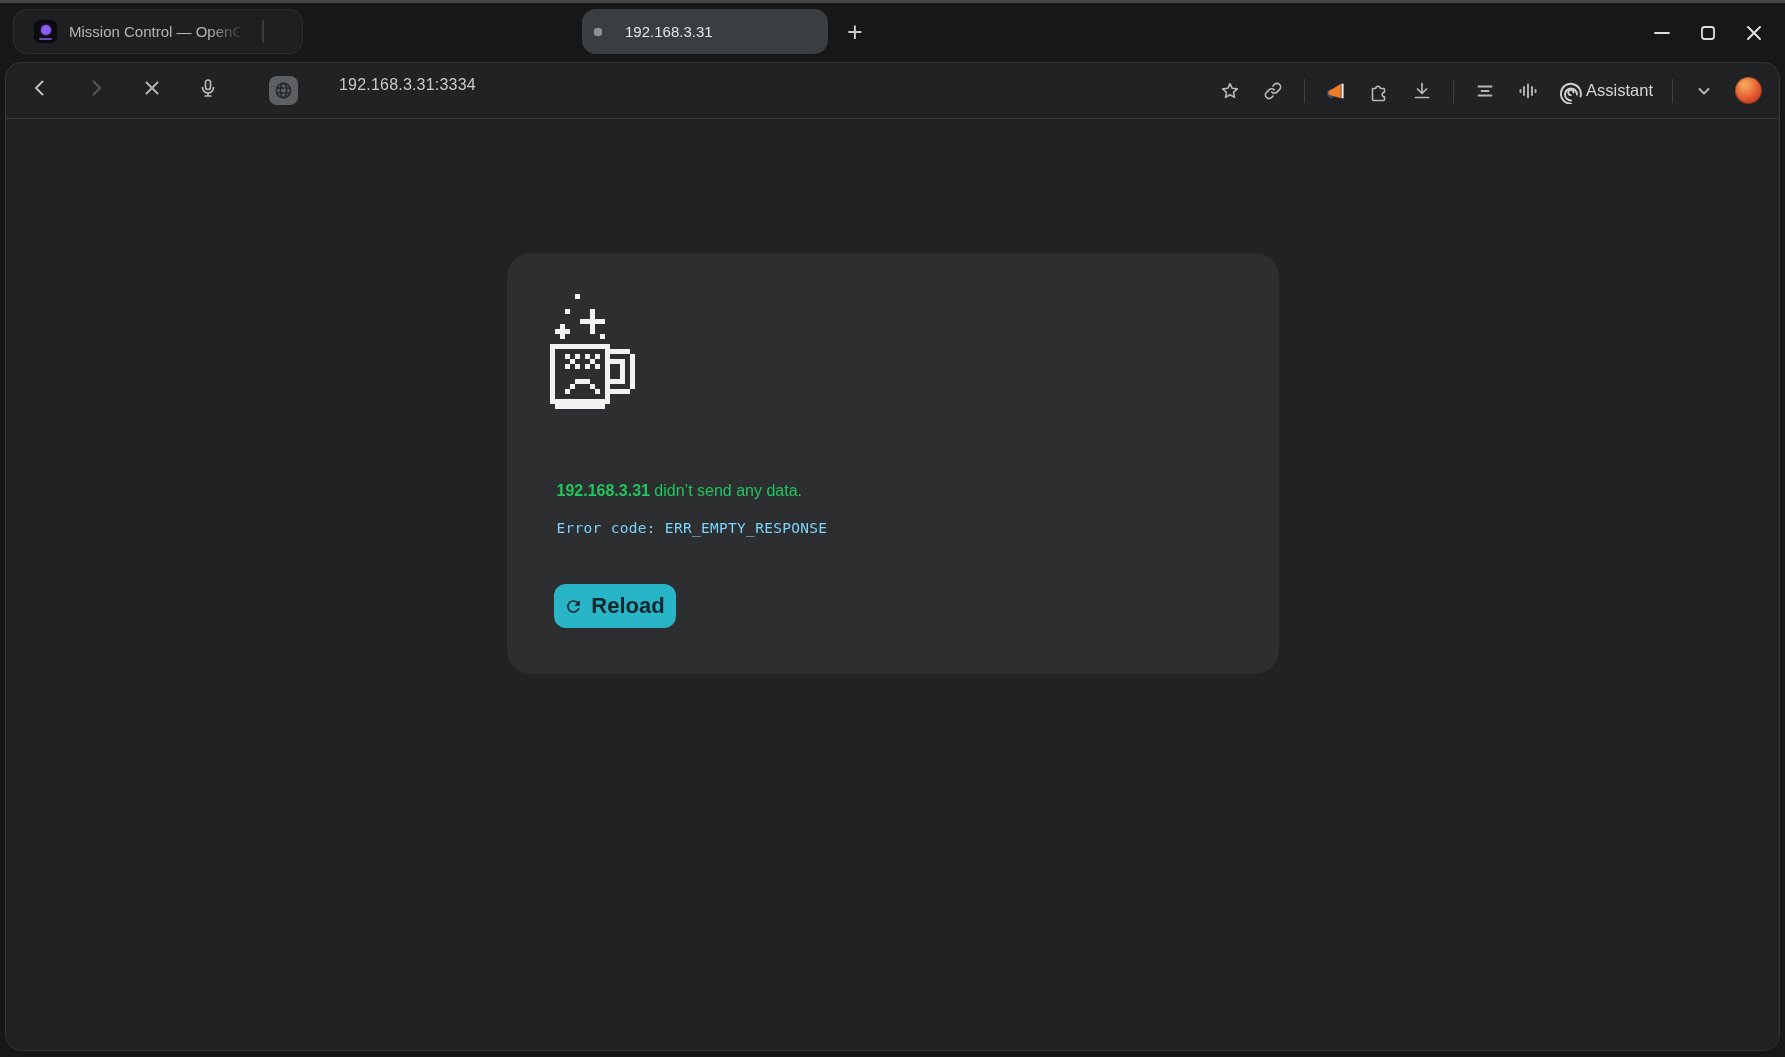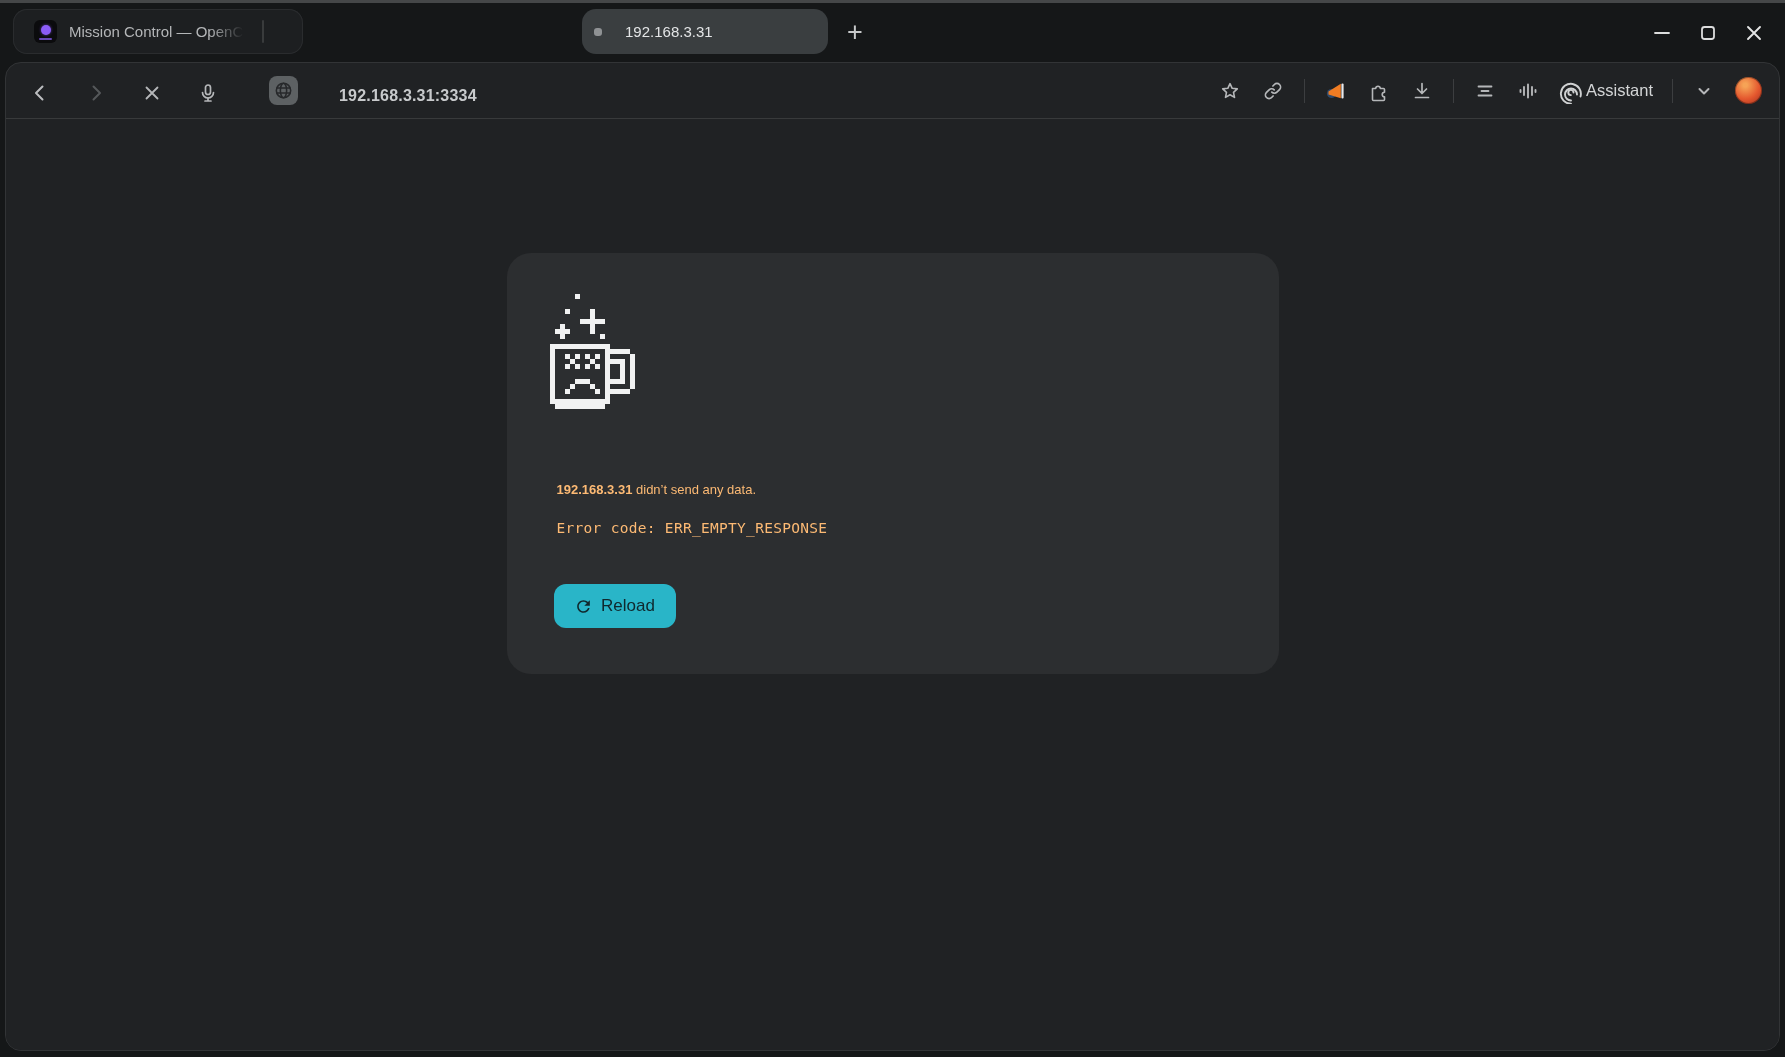--- a/index.html
+++ b/index.html
@@ -32,47 +32,47 @@
   .newtab { position:absolute; left:838px; top:10px; width:34px; height:38px; display:flex;
             align-items:center; justify-content:center; font-size:27px; font-weight:300; color:#c7c9ca; }
   .wincontrols { position:absolute; right:0; top:0; height:59px; display:flex; align-items:center; }
   .winbtn { width:46px; height:40px; display:flex; align-items:center; justify-content:center; }
 
   
   .panel { position:absolute; left:5px; top:62px; width:1775px; height:989px; background:#202224;
            border:1px solid #323436; border-radius:16px; overflow:hidden; }
   .toolbar { position:absolute; left:0; top:0; width:100%; height:56px; border-bottom:1px solid #383a3b;
              display:flex; align-items:center; }
-  .tb-left { display:flex; align-items:flex-end; gap:32px; padding-left:22px;font-weight:bold; }
+  .tb-left { display:flex; align-items:flex-start; gap:32px; padding-left:22px; }
   .tb-icon { width:24px; height:24px; display:flex; align-items:center; justify-content:center; }
   .globe-badge { margin-left:17px; width:29px; height:29px; border-radius:8px; background:#5d6163;
                  display:flex; align-items:center; justify-content:center; flex:0 0 auto; }
   .url { margin-left:9px; font-size:16px; color:#c8cacc; letter-spacing:.2px; white-space:nowrap; }
   .tb-right { margin-left:auto; display:flex; align-items:center; gap:19px; padding-right:17px; }
   .tb-divider { width:1px; height:24px; background:#3c3e40; }
   .assistant { display:flex; align-items:center; gap:1px; }
   .assistant-label { font-size:16.5px; color:#d3d5d6; }
   .avatar { width:27px; height:27px; border-radius:50%;
             background:radial-gradient(circle at 38% 30%, #f6a356 8%, #e4572e 55%, #9c2f1d 100%);
             box-shadow:0 0 0 1px #00000055 inset; }
 
   
   .page { position:absolute; left:0; top:57px; width:100%; height:932px; background:#202224; }
   .card { position:relative; width:772px; height:421px; margin:133px auto 0; background:#2c2e30; border-radius:24px; }
   .mug { position:absolute; left:43px; top:36px; }
   .mug rect { fill:#f1f2f2; }
   .err-title { position:absolute; left:50px; top:186px; font-size:27px; font-weight:700; color:#f4f5f5; letter-spacing:.2px; }
-  .err-msg { position:absolute; left:50px; top:229px; font-size:13px; color:#fdba74; }
+  .err-msg { position:absolute; left:50px; top:229px; font-size:16px; color:#22c55e; }
   .err-msg b { font-weight:700; }
   .err-code { position:absolute; left:50px; top:267px; font-family:"DejaVu Sans Mono", monospace;
-              font-size:14.5px; color:#fdba74; letter-spacing:.3px; }
+              font-size:14.5px; color:#7dd3fc; letter-spacing:.3px; }
   .reload-btn { position:absolute; left:47px; top:331px; width:122px; height:44px; background:#29b5c8;
                 border:none; border-radius:12px; display:flex; align-items:center; justify-content:center;
                 gap:8px; cursor:pointer; }
-  .reload-label { font-size:17px; font-weight:400; color:#10282d; font-family:"Liberation Sans", sans-serif; }
+  .reload-label { font-size:22px; font-weight:700; color:#10282d; font-family:"Liberation Sans", sans-serif; }
 </style>
 </head>
 <body>
 
 <div class="window">
   <div class="top-edge"></div>
 
   <div class="tabstrip">
 
     <div class="tab tab1">

